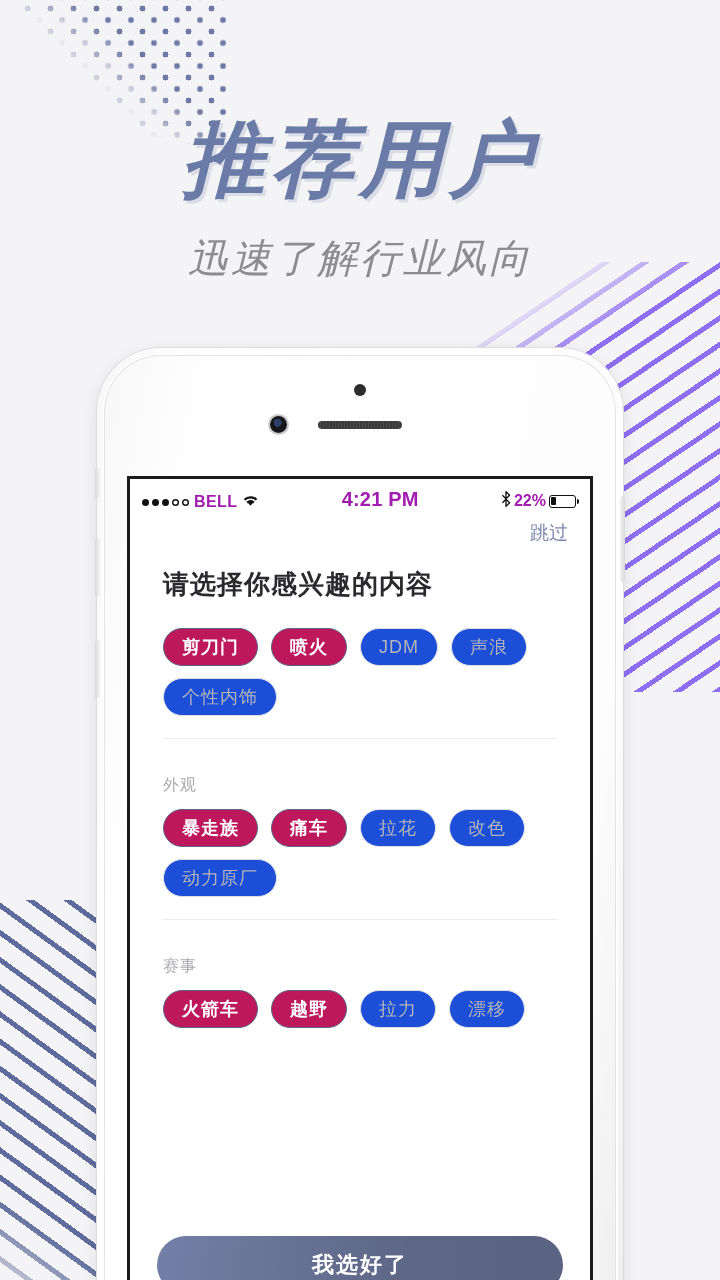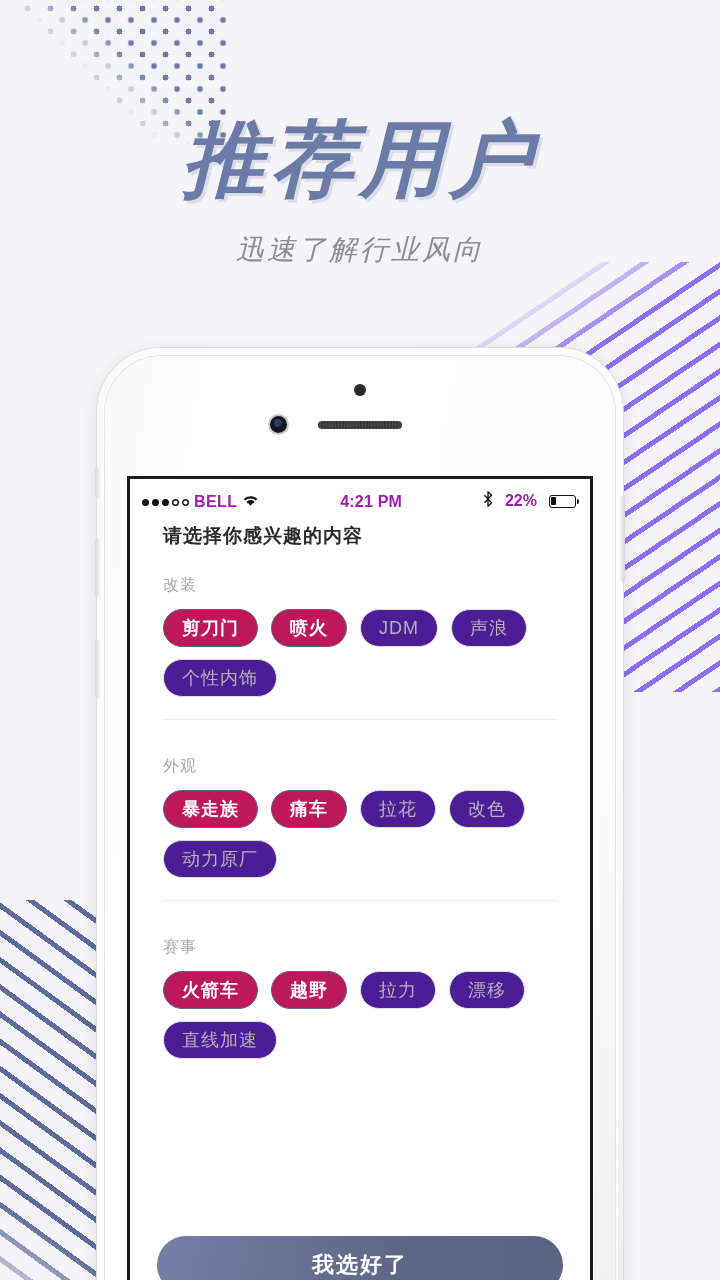--- a/index.html
+++ b/index.html
@@ -57,21 +57,21 @@
 
   
   .hero { position:absolute; left:0; right:0; top:118px; text-align:center; }
   .hero-title {
     font-size:83px; line-height:1; font-weight:bold; font-style:italic;
     color:#697ba6; letter-spacing:6px;
     text-shadow:3px 3px 0 rgba(150,160,190,.28);
   }
   .hero-sub {
     margin-top:30px;
-    font-size:28px; font-style:italic; color:#8d8d8f; letter-spacing:3px;
+    font-size:40px; font-style:italic; color:#8d8d8f; letter-spacing:3px;
   }
 
   
   .phone {
     position:absolute; left:97px; top:348px;
     width:526px; height:960px;
     background:linear-gradient(100deg,#f7f7f7 0%,#ffffff 18%,#fdfdfd 82%,#eeeeef 100%);
     border-radius:64px 64px 0 0;
     box-shadow:0 0 0 1px #dcdcdc, 0 4px 16px rgba(0,0,0,.10);
   }
@@ -120,52 +120,52 @@
 
   .statusbar{
     height:32px; display:flex; align-items:flex-end;
     padding:0 14px 0 12px; font-size:16px; color:#a21caf; font-weight:bold;
   }
   .sb-left{ display:flex; align-items:center; gap:5px; }
   .sb-dots{ display:flex; align-items:center; gap:3px; }
   .sb-dots i{ width:7px; height:7px; border-radius:50%; background:#111; display:block; }
   .sb-dots i.o{ background:transparent; box-shadow:inset 0 0 0 1.4px #111; }
   .sb-carrier{ font-size:16px; letter-spacing:.4px; }
-  .sb-center{ flex:1; text-align:center; font-size:16px; letter-spacing:.2px;margin-top:43px; }
-  .sb-right{ display:flex; align-items:center; gap:12px; }
+  .sb-center{ flex:1; text-align:center; font-size:20px; letter-spacing:.2px;margin-top:43px; }
+  .sb-right{ display:flex; align-items:center; gap:3px; }
   .sb-pct{ font-size:16px; }
   .battery{
     width:27px; height:13px; border:1.6px solid #111; border-radius:3px;
     position:relative; padding:1.4px;
   }
   .battery::after{
     content:""; position:absolute; right:-4px; top:3.4px;
     width:2.4px; height:5px; background:#111; border-radius:0 2px 2px 0;
   }
   .battery span{ display:block; height:100%; width:24%; background:#111; border-radius:1px; }
 
   .skip-row{ height:44px; display:flex; align-items:center; justify-content:flex-end; padding-right:22px; }
   .skip-link{ font-size:19px; color:#7b87ae; }
 
   .page-title{
     padding:12px 0 0 33px;
-    font-size:19px; font-weight:bold; color:#2a2a2e; letter-spacing:1px;
+    font-size:26px; font-weight:bold; color:#2a2a2e; letter-spacing:1px;
   }
 
   .sections{ padding:26px 33px 0 33px; }
   .section{ padding-bottom:22px; }
   .section + .section{ border-top:1px solid #ececee; padding-top:36px; }
   .sec-label{ font-size:16px; color:#a9a9ae; margin-bottom:13px; letter-spacing:1px; }
 
   .tags{ display:flex; flex-wrap:wrap; gap:12px 13px; }
   .tag{
     height:38px; min-width:74px; padding:0 18px;
     display:inline-flex; align-items:center; justify-content:center;
     border-radius:19px; font-size:18px; letter-spacing:1px;
-    border:1px solid #dcdce1; color:#b4b4ba; background:#4c1d95;
+    border:1px solid #dcdce1; color:#b4b4ba; background:#1d4ed8;
   }
   .tag.selected{
     background:#be185d; border-color:#5a6384; color:#ffffff; font-weight:bold;
   }
 
   .cta-wrap{ position:absolute; left:0; right:0; bottom:0; padding:0 27px 14px; }
   .cta-btn{
     height:58px; border-radius:29px; width:100%;
     background:linear-gradient(100deg,#737fa7 0%,#5d6685 62%,#5b6383 100%);
     color:#fff; font-size:22px; font-weight:bold; letter-spacing:2px;
@@ -225,26 +225,28 @@
             <path d="M5 0.6 8.6 4.2 5 7.8V0.6zM5 8.2l3.6 3.6L5 15.4V8.2zM5 7.8 1.4 4.2M5 8.2 1.4 11.8" stroke="#111" stroke-width="1.3" fill="none" stroke-linejoin="round"></path>
           </svg>
         </span>
         <span class="sb-pct">22%</span>
         <span class="battery">
             <span style="width: 22%;"></span>
           </span>
       </div>
     </div>
 
+    <div class="skip-row">
+      <span class="skip-link">跳过</span>
+    </div>
 
     <div class="page-title">请选择你感兴趣的内容</div>
 
     <div class="sections">
         <div class="section">
-          <div class="sec-label">改装</div>
           <div class="tags">
             <span class="tag selected">剪刀门</span>
             <span class="tag selected">喷火</span>
             <span class="tag">JDM</span>
             <span class="tag">声浪</span>
             <span class="tag">个性内饰</span>
           </div>
         </div>
         <div class="section">
           <div class="sec-label">外观</div>
@@ -256,21 +258,20 @@
             <span class="tag">动力原厂</span>
           </div>
         </div>
         <div class="section">
           <div class="sec-label">赛事</div>
           <div class="tags">
             <span class="tag selected">火箭车</span>
             <span class="tag selected">越野</span>
             <span class="tag">拉力</span>
             <span class="tag">漂移</span>
-            <span class="tag">直线加速</span>
           </div>
         </div>
       </div>
 
     <div class="cta-wrap">
       <button class="cta-btn">我选好了</button>
     </div>
   </div>
 </div>
 

